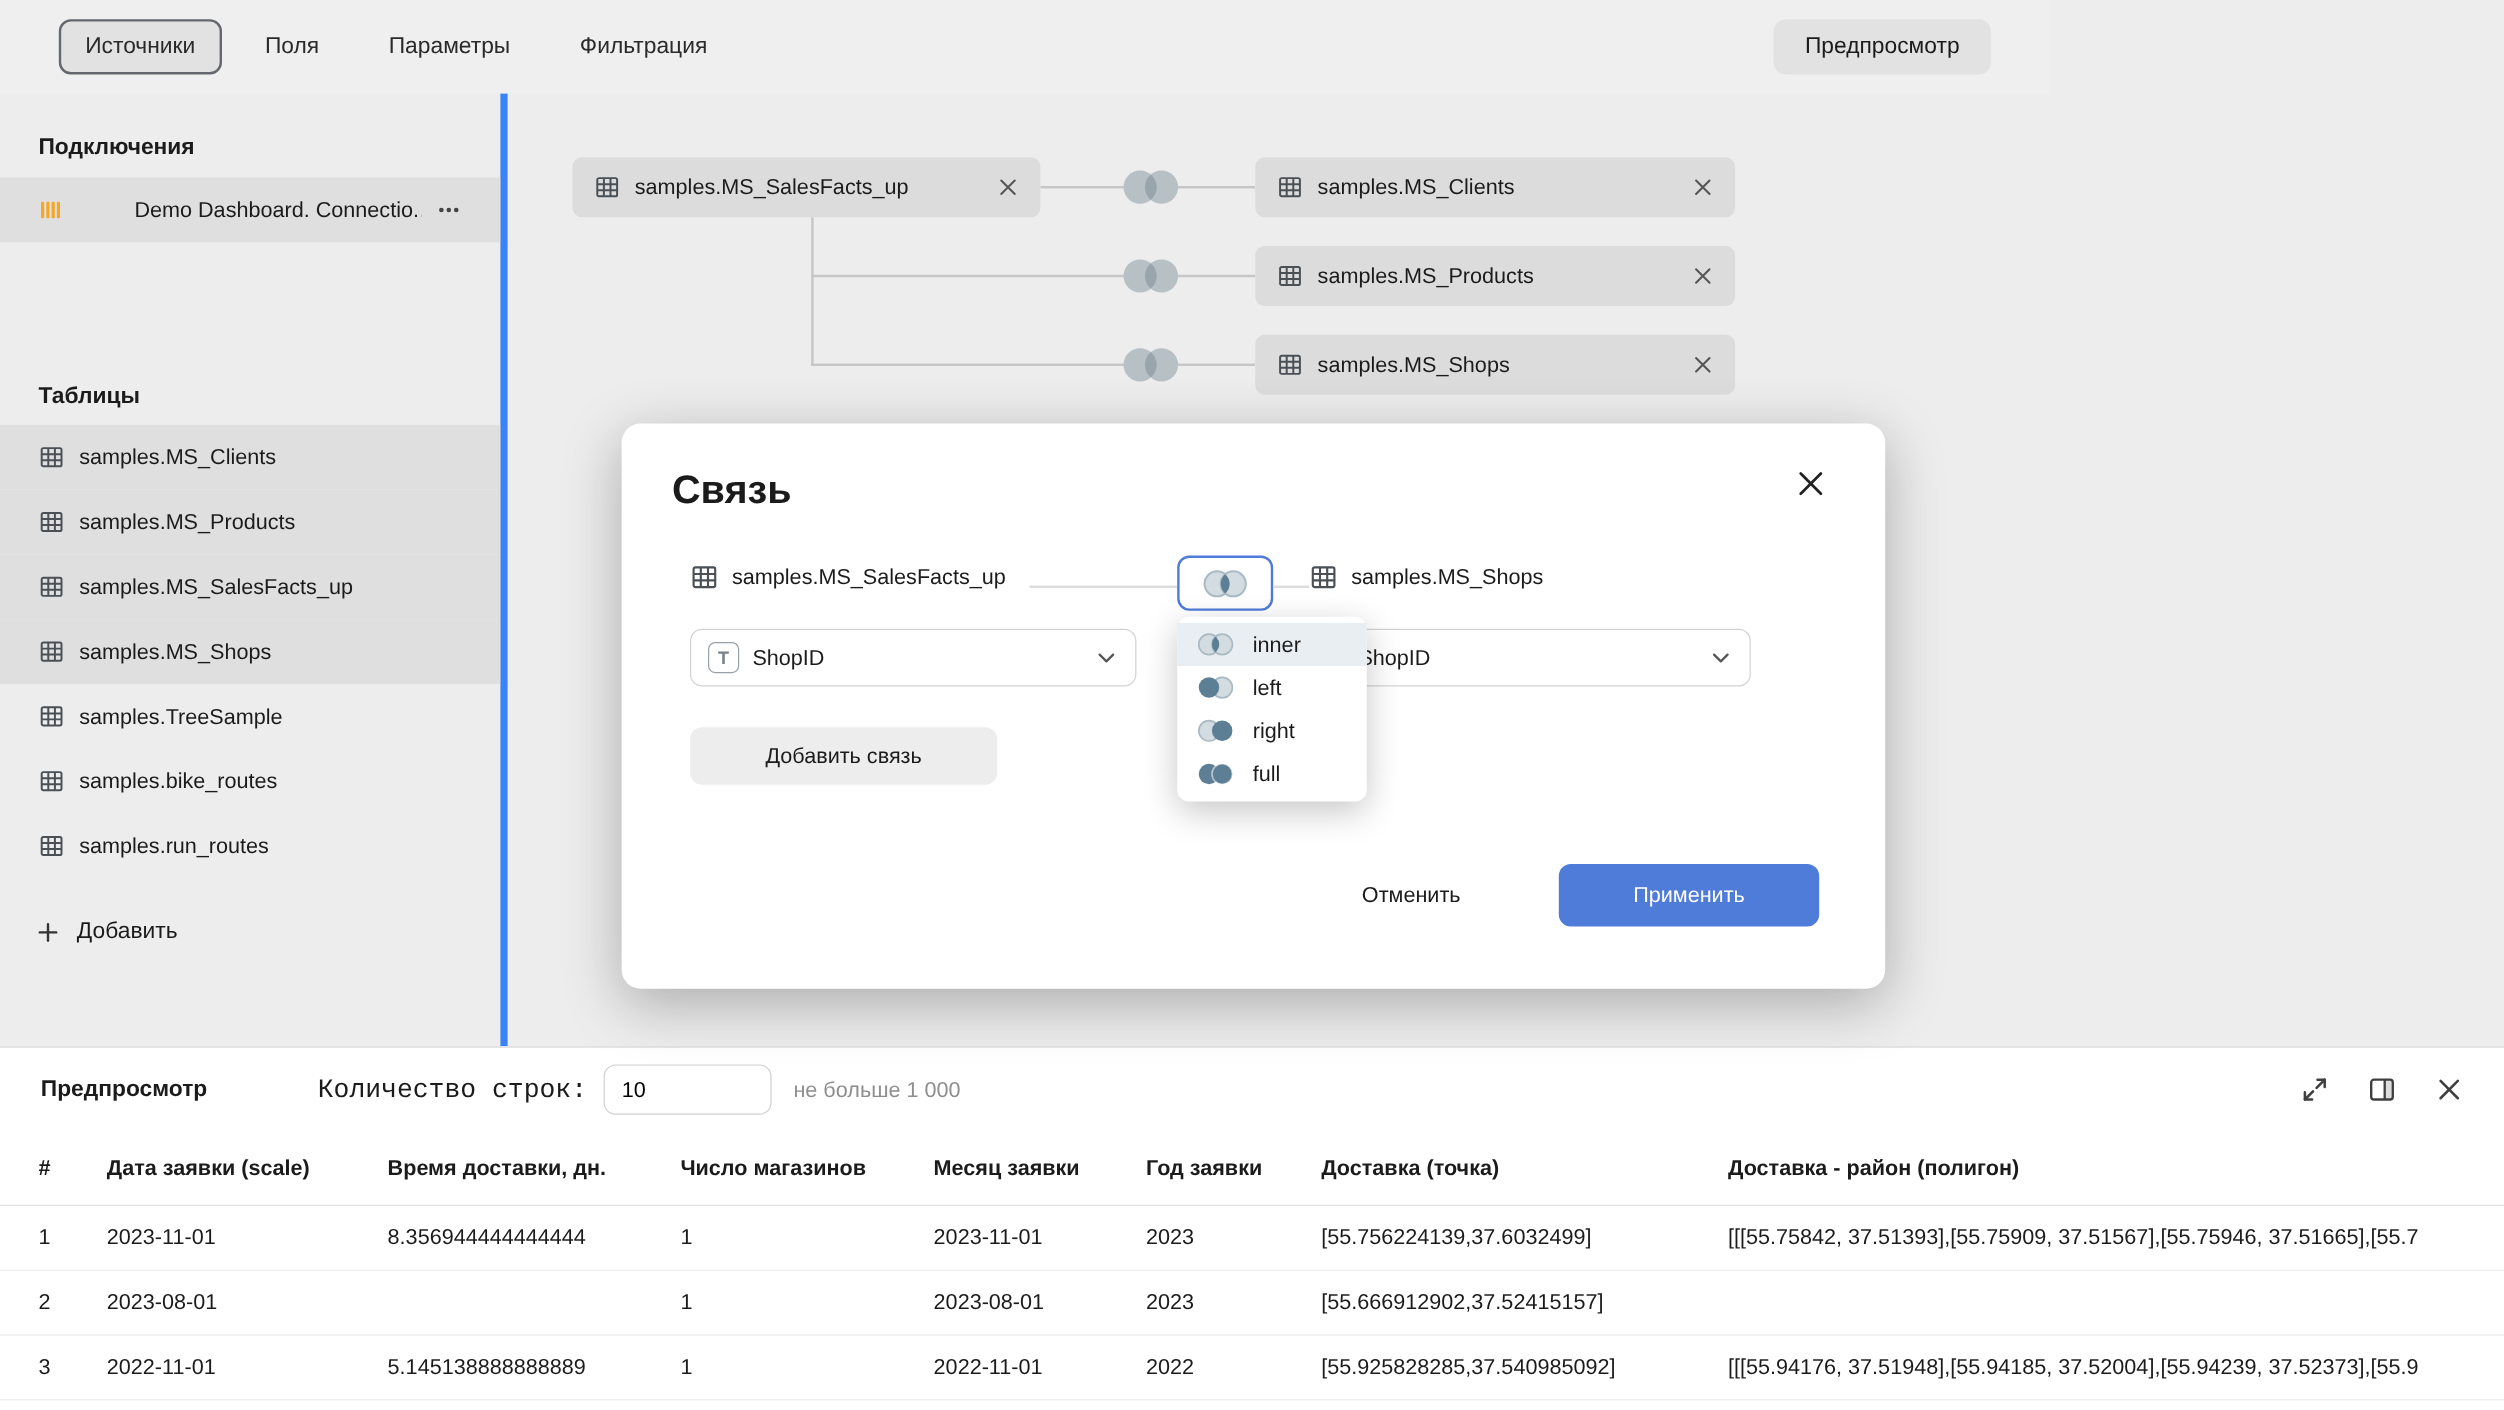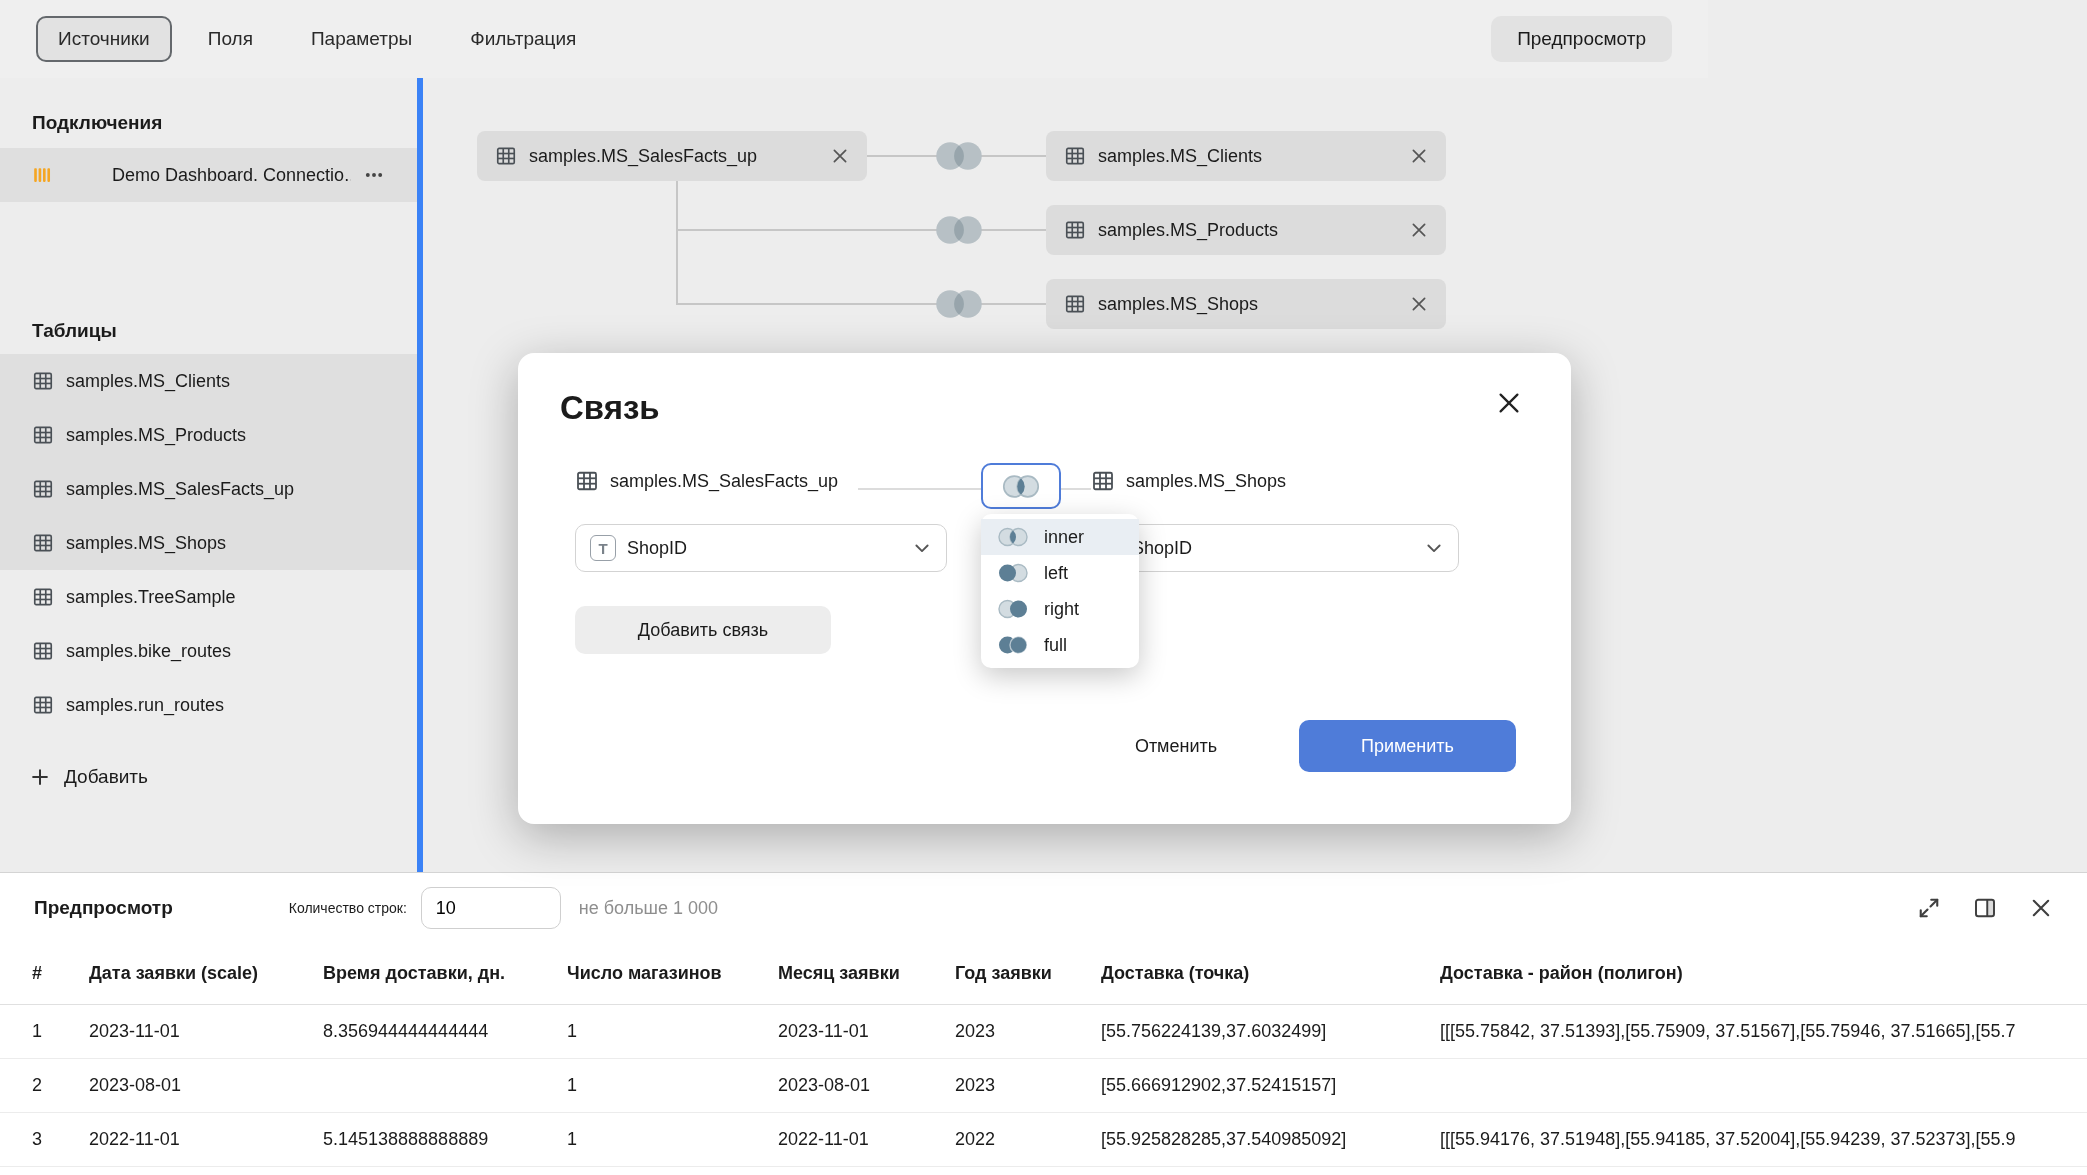--- a/index.html
+++ b/index.html
@@ -5,21 +5,21 @@
   * { margin:0; padding:0; box-sizing:border-box; }
   html,body { width:2087px; height:1175px; }
   body {
     font-family:"Liberation Sans", sans-serif;
     background:#ededed; color:#1b1b1b;
     position:relative; overflow:hidden;
   }
 
   
   .topbar { position:absolute; top:0; left:0; width:1708px; height:78px;
-    display:flex; align-items:center; padding:0 36px; background:#efefef; }
+    display:flex; align-items:center; padding:0 49px; background:#efefef; }
   .tabs { display:flex; align-items:center; gap:14px; }
   .tab { font-size:19px; padding:10px 20px; border-radius:10px; color:#2a2a2a; cursor:pointer; border:2px solid transparent; }
   .tab.active { background:#e2e2e2; border-color:#64686c; }
   .preview-btn { margin-left:auto; font-size:19px; padding:12px 26px; background:#e2e2e2;
     border:none; border-radius:10px; cursor:pointer; font-family:inherit; color:#1b1b1b; }
 
   
   .sidebar { position:absolute; top:78px; left:0; width:423px; height:794px;
     background:#ededed; border-right:6px solid #3b82f6; padding-top:34px; overflow:hidden; }
   .section-title { font-size:19px; font-weight:bold; padding:0 32px; }
@@ -77,21 +77,21 @@
     font-family:inherit; cursor:pointer; color:#1b1b1b; }
   .apply-btn { position:absolute; left:781px; top:367px; width:217px; height:52px;
     border:none; border-radius:10px; font-size:18px; font-family:inherit;
     cursor:pointer; color:#fff; }
 
   
   .preview { position:absolute; top:872px; left:0; width:2087px; height:303px;
     background:#fff; border-top:1px solid #d4d4d4; overflow:hidden; }
   .pv-header { height:70px; display:flex; align-items:center; padding:0 34px; }
   .pv-title { font-size:19px; font-weight:bold; }
-  .pv-rows-label { margin-left:116px; font-size:14px; }
+  .pv-rows-label { margin-left:92px; font-size:22px;font-family:Liberation Mono, monospace; }
   .pv-input { margin-left:14px; width:140px; height:42px; border:1px solid #cfcfcf;
     border-radius:10px; padding:0 14px; font-size:18px; font-family:inherit; background:#fff; }
   .pv-hint { margin-left:18px; font-size:18px; color:#8e8e8e; }
   .pv-icons { margin-left:auto; display:flex; align-items:center; gap:32px; }
   .pv-icons span { display:flex; cursor:pointer; }
   .prow { display:grid; grid-template-columns:57px 234px 244px 211px 177px 146px 339px minmax(0,1fr);
     align-items:center; height:54px; padding-left:32px; border-bottom:1px solid #ececec;
     font-size:18px; white-space:nowrap; }
   .phead { height:62px; font-weight:bold; border-bottom:1px solid #e0e0e0; }
   .pcell { overflow:hidden; padding-right:14px; }

